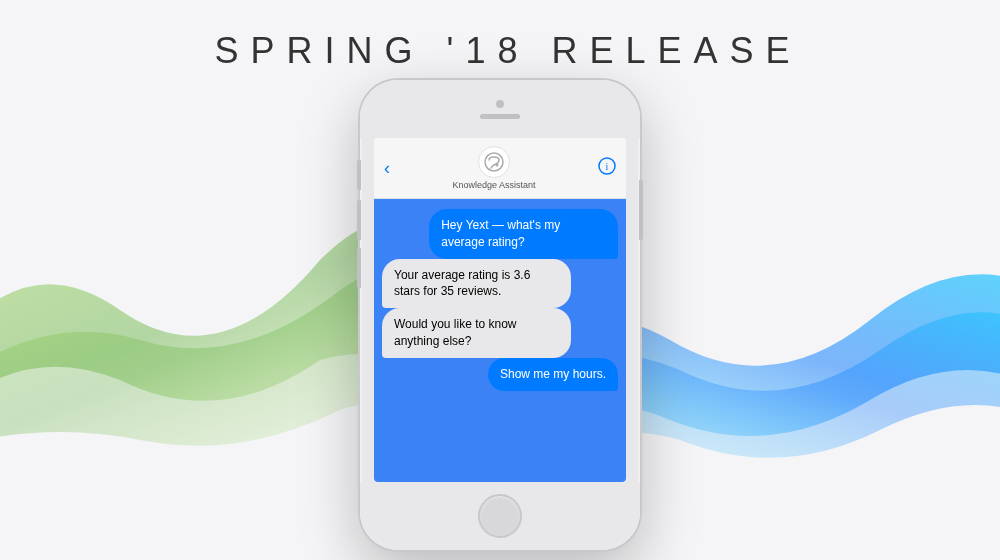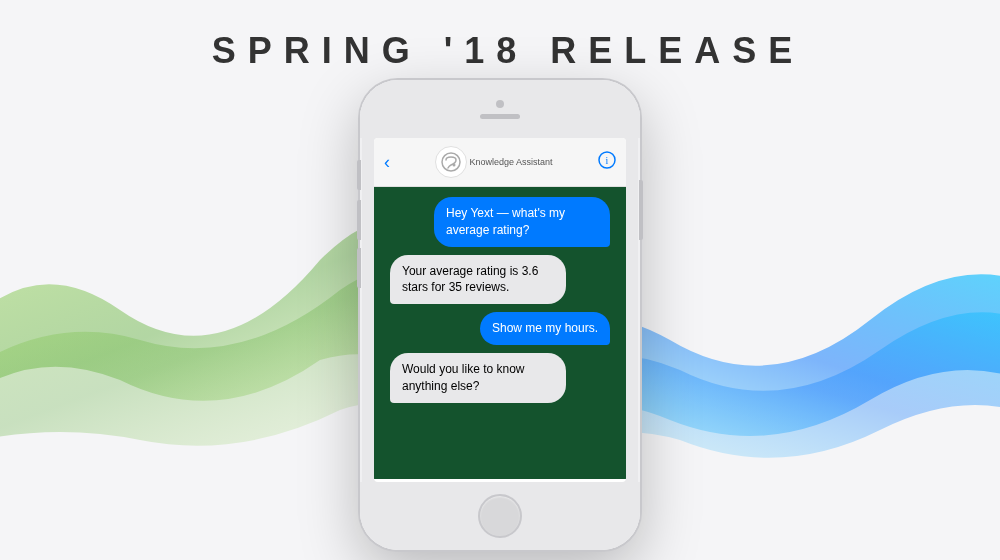--- a/index.html
+++ b/index.html
@@ -37,21 +37,21 @@
       height: 280px;
     }
 
     .page-title {
       position: absolute;
       top: 30px;
       left: 16px;
       right: 0;
       text-align: center;
       font-size: 36px;
-      font-weight: 700;
+      font-weight: 400;
       letter-spacing: 12px;
       color: #333;
       text-transform: uppercase;
     }
 
     
     .phone-wrapper {
       position: absolute;
       left: 50%;
       transform: translateX(-50%);
@@ -188,20 +188,21 @@
     }
 
     .chat-back-btn {
       color: #007aff;
       font-size: 18px;
       font-weight: 300;
     }
 
     .chat-center {
       display: flex;
+      flex-direction: column;
       align-items: center;
       gap: 2px;
     }
 
     .chat-avatar {
       width: 32px;
       height: 32px;
       border-radius: 50%;
       background: #fff;
       border: 1px solid #e0e0e0;
@@ -217,25 +218,25 @@
       color: #555;
       font-weight: 400;
     }
 
     .chat-info-btn {
       color: #007aff;
       font-size: 16px;
     }
 
     .chat-messages {
-      padding: 10px 16px;
+      padding: 10px 8px;
       display: flex;
       flex-direction: column;
-      gap: 8px;
-      background: #14532d;
+      gap: 0;
+      background: #3b82f6;
       height: calc(100% - 52px);
       overflow-y: auto;
     }
 
     .bubble {
       max-width: 80%;
       padding: 8px 12px;
       border-radius: 18px;
       font-size: 12px;
       line-height: 1.4;
@@ -320,22 +321,22 @@
             <circle cx="9" cy="9" r="8" fill="none" stroke="#007aff" stroke-width="1.5"></circle>
             <text x="9" y="13" text-anchor="middle" font-size="10" fill="#007aff" font-family="Georgia, serif">i</text>
           </svg>
         </span>
       </div>
 
       <div class="chat-messages">
 
       <div class="bubble bubble-right">Hey Yext — what's my average rating?</div>
           <div class="bubble bubble-left">Your average rating is 3.6 stars for 35 reviews.</div>
+          <div class="bubble bubble-left">Would you like to know anything else?</div>
           <div class="bubble bubble-right">Show me my hours.</div>
-          <div class="bubble bubble-left">Would you like to know anything else?</div>
         </div>
 
     </div>
 
     <div class="phone-bottom-bezel">
       <div class="phone-home-btn"></div>
     </div>
 
   </div>
 </div>

